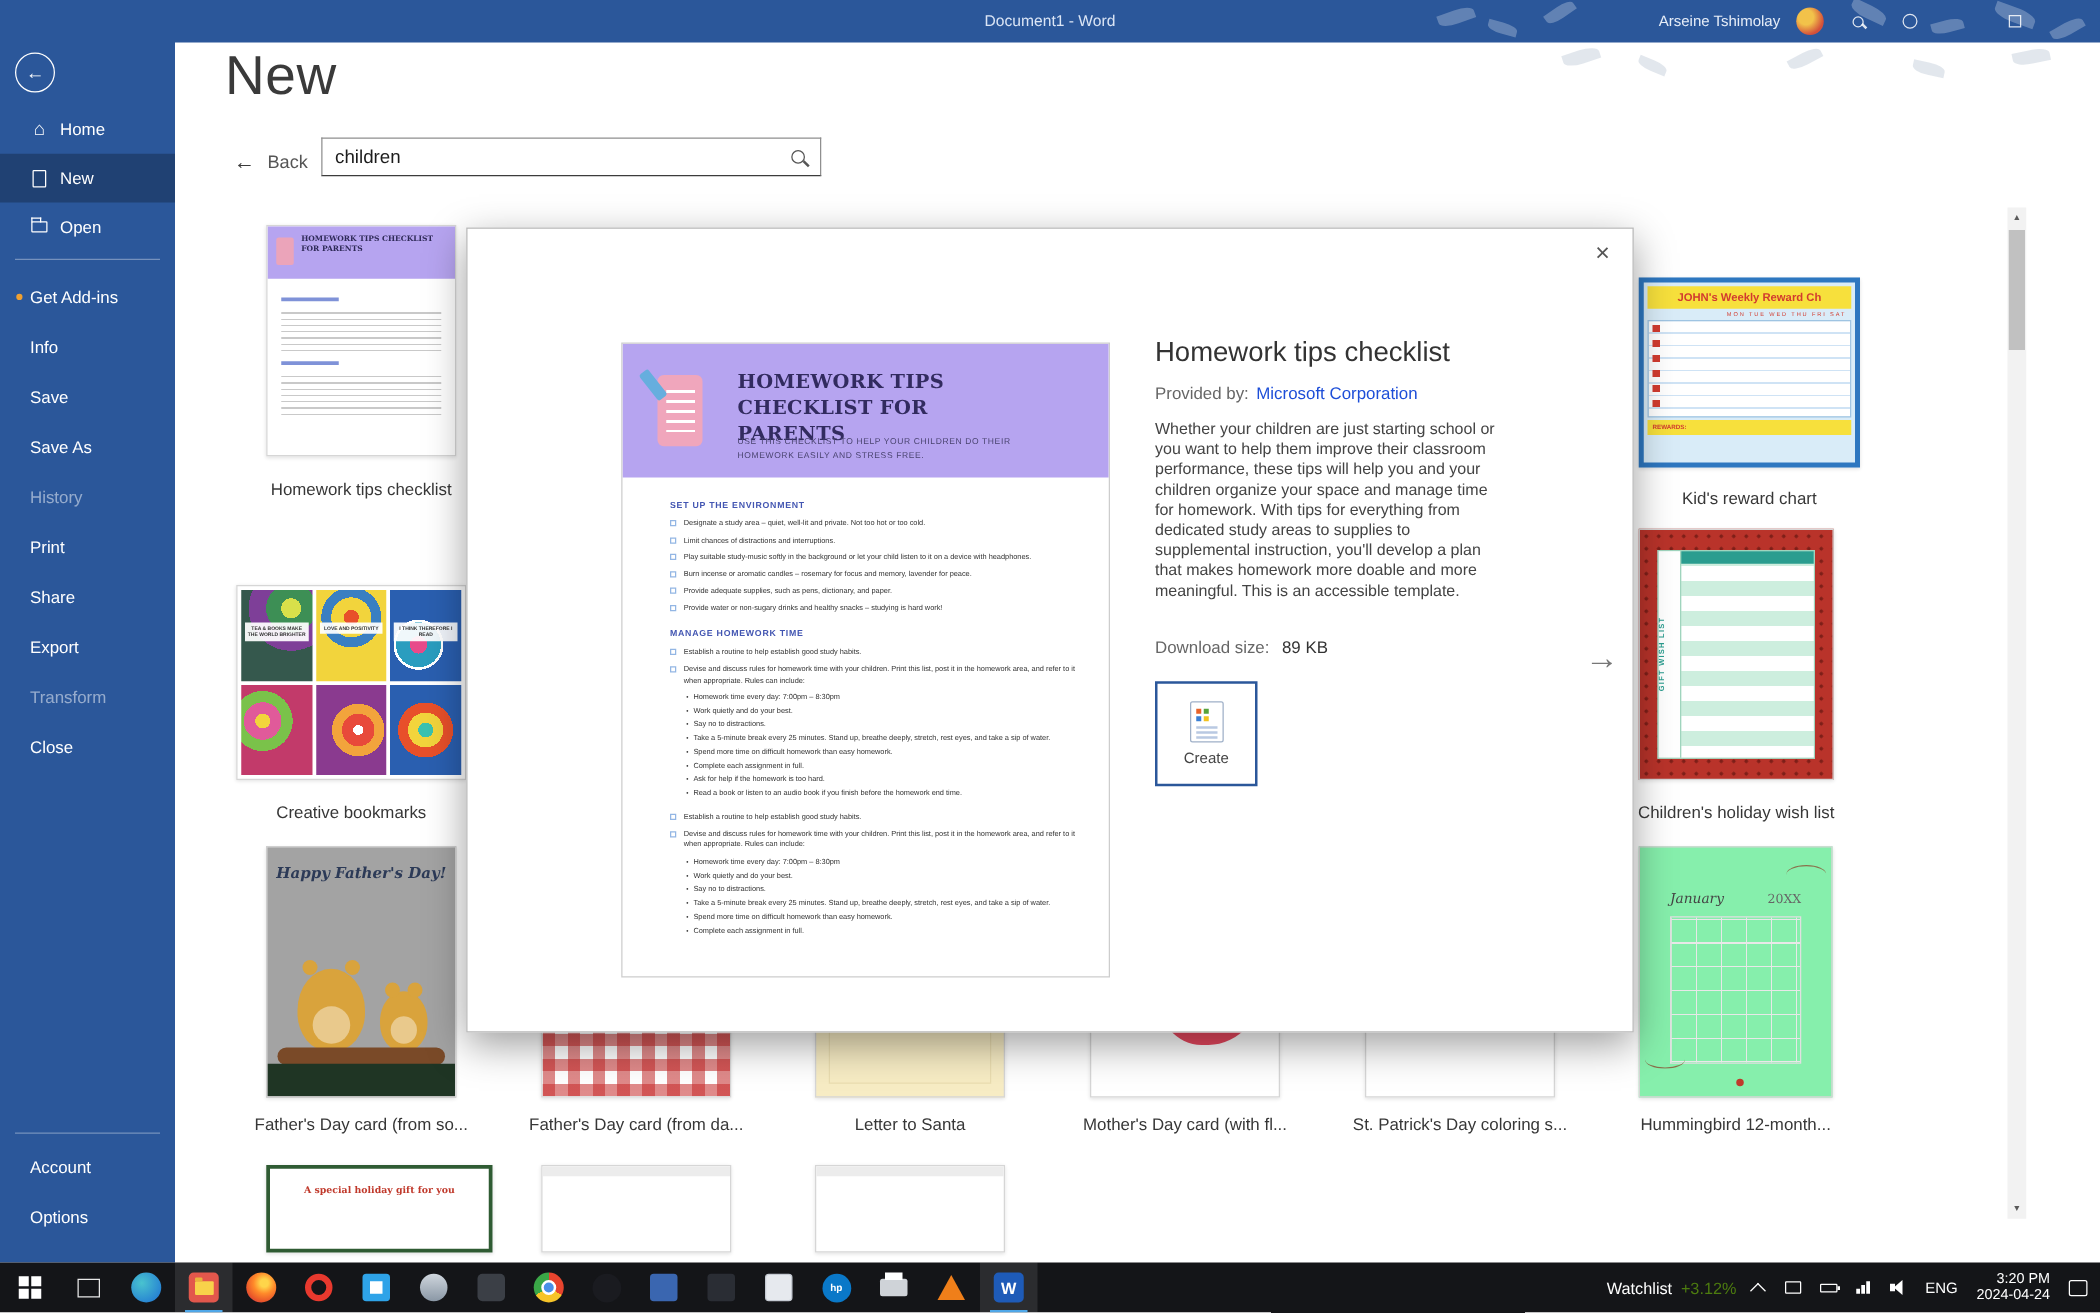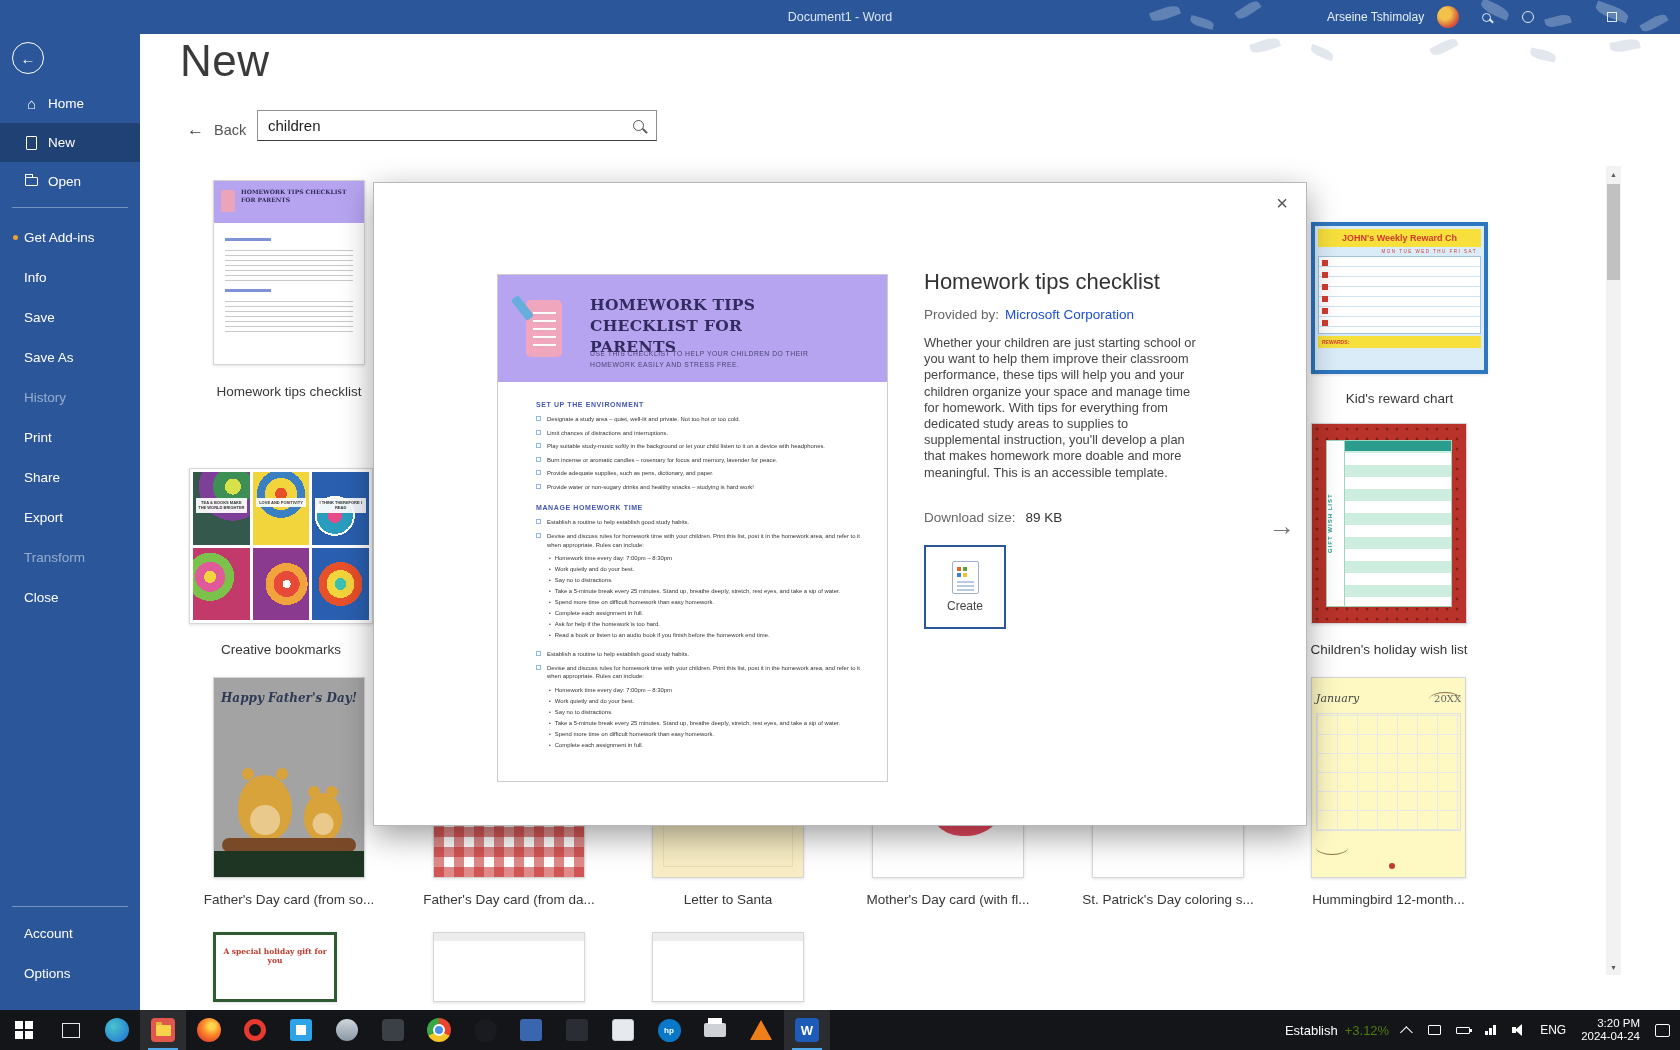--- a/index.html
+++ b/index.html
@@ -97,21 +97,21 @@
 
 .mother{background:#fff}
 .flw1{position:absolute;right:12px;top:58px;width:86px;height:100px;background:#e8485f;border-radius:48% 52% 55% 45%}
 .flw1::after{content:"";position:absolute;left:28px;top:30px;width:30px;height:30px;background:#fff;border-radius:50%;box-shadow:inset 0 0 0 5px #d43a52}
 .flw2{position:absolute;right:84px;top:120px;width:26px;height:26px;background:#b52b42;border-radius:50%}
 
 .stp{background:#fff}
 .stp::before{content:"";position:absolute;left:32px;top:64px;width:58px;height:58px;border:1px solid #e2e2e2;border-radius:50% 50% 50% 0;transform:rotate(45deg)}
 .stp-txt{position:absolute;right:8px;top:12px;width:48px;text-align:center;color:#3f7f3f;font-family:"DejaVu Serif",serif;font-style:italic;font-size:6.5px;line-height:1.4}
 
-.hum{background:#fef9c3;padding:4px}
+.hum{background:#86efac;padding:24px}
 .hum-head{display:flex;justify-content:space-between;align-items:baseline;margin-top:10px}
 .hum-month{font-family:"DejaVu Serif",serif;font-style:italic;font-size:11px;color:#444}
 .hum-year{font-family:"DejaVu Serif",serif;font-size:10px;color:#666}
 .hum-grid{margin-top:8px;height:118px;border:1px solid #e0e0e0;background:repeating-linear-gradient(90deg,#e8e8e8 0 1px,transparent 1px 20px),repeating-linear-gradient(0deg,#e8e8e8 0 1px,transparent 1px 19px)}
 .hum::before{content:"";position:absolute;right:4px;top:14px;width:32px;height:14px;border-top:1.5px solid #8a6f4a;border-radius:50%}
 .hum::after{content:"";position:absolute;left:4px;bottom:22px;width:32px;height:14px;border-bottom:1.5px solid #8a6f4a;border-radius:50%}
 .hum-dot{position:absolute;left:50%;bottom:8px;width:6px;height:6px;border-radius:50%;background:#c0392b}
 
 .gift{background:#fff;border:3px solid #2f5b33;padding-top:12px;text-align:center}
 .gift-txt{color:#c0392b;font-family:"DejaVu Serif",serif;font-size:7.5px;font-weight:bold}
@@ -415,21 +415,21 @@
     <div class="hum-head">
       <span class="hum-month">January</span>
       <span class="hum-year">20XX</span>
     </div>
     <div class="hum-grid"></div>
     <span class="hum-dot"></span>
   </div>
   <div class="card-label" style="top:215px">Hummingbird 12-month...</div>
 </div>
 
-<div class="card" style="left:213px;top:932px;width:124px">
+<div class="card" style="left:213px;top:932px;width:181px">
   <div class="thumb gift" style="height:70px">
     <div class="gift-txt">A special holiday gift for you</div>
   </div>
 </div>
 <div class="card" style="left:433px;top:932px;width:152px">
   <div class="thumb blank" style="height:70px"></div>
 </div>
 <div class="card" style="left:652px;top:932px;width:152px">
   <div class="thumb blank" style="height:70px"></div>
 </div>
@@ -620,21 +620,21 @@
     </div>
   <div class="tb-app">
       <span class="i-vlc"></span>
     </div>
   <div class="tb-app open">
       <span class="i-word">W</span>
     </div>
 
   <div class="tb-tray">
     <div class="tray-watchlist">
-      <span>Establish</span>
+      <span>Watchlist</span>
       <span class="wl-change">+3.12%</span>
     </div>
     <span class="t-up"></span>
     <span class="t-mon"></span>
     <span class="t-batt"></span>
     <span class="t-net">
         <i></i>
         <i></i>
         <i></i>
       </span>

